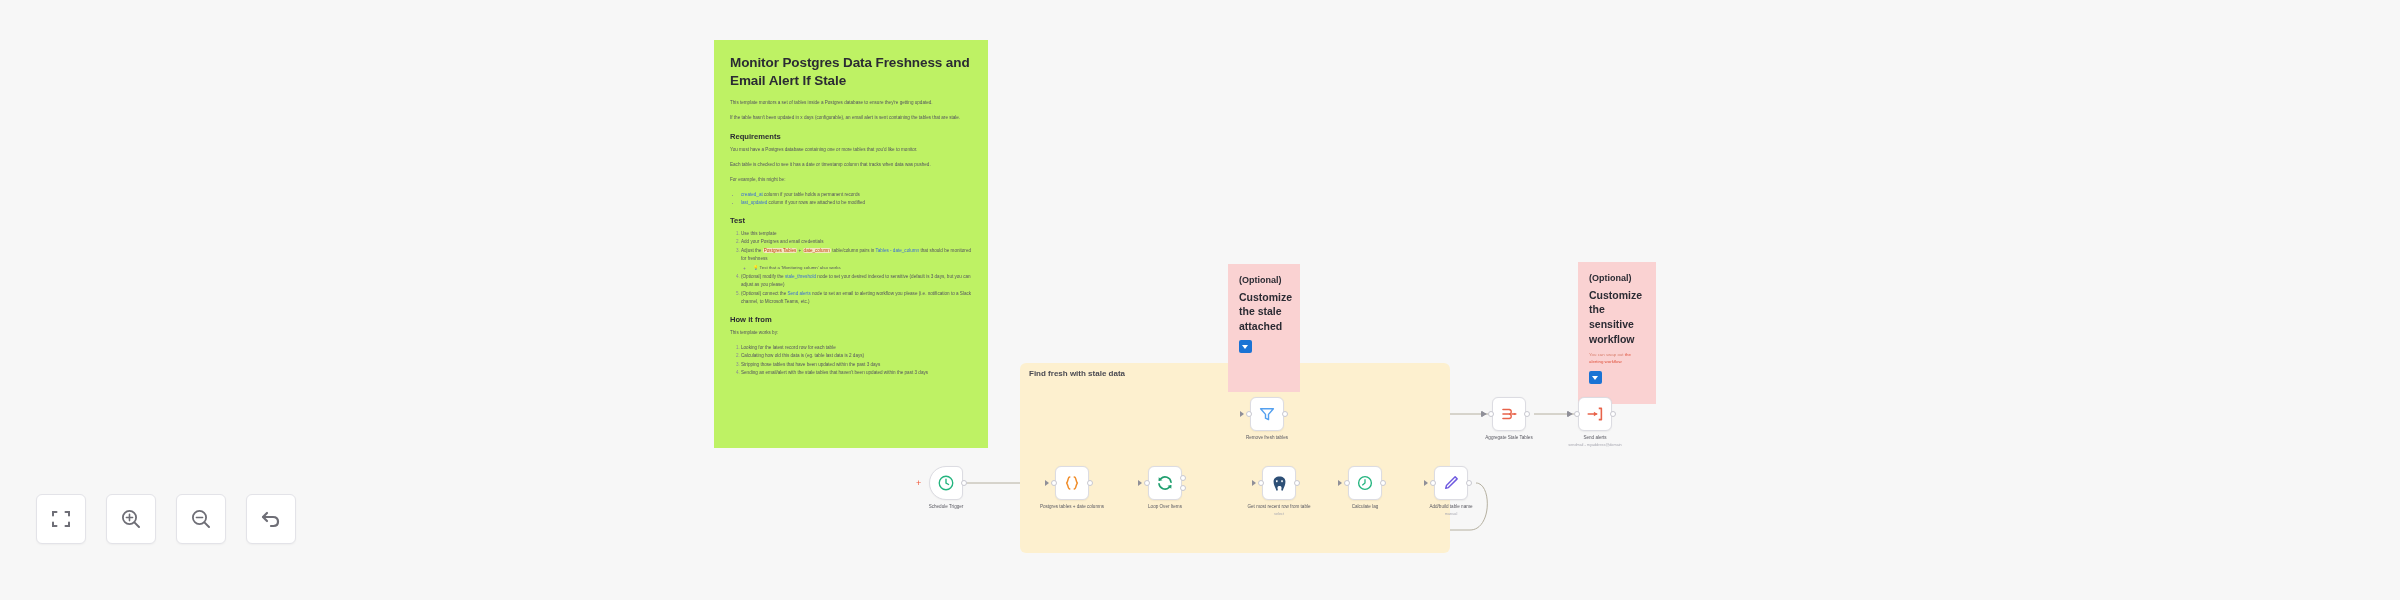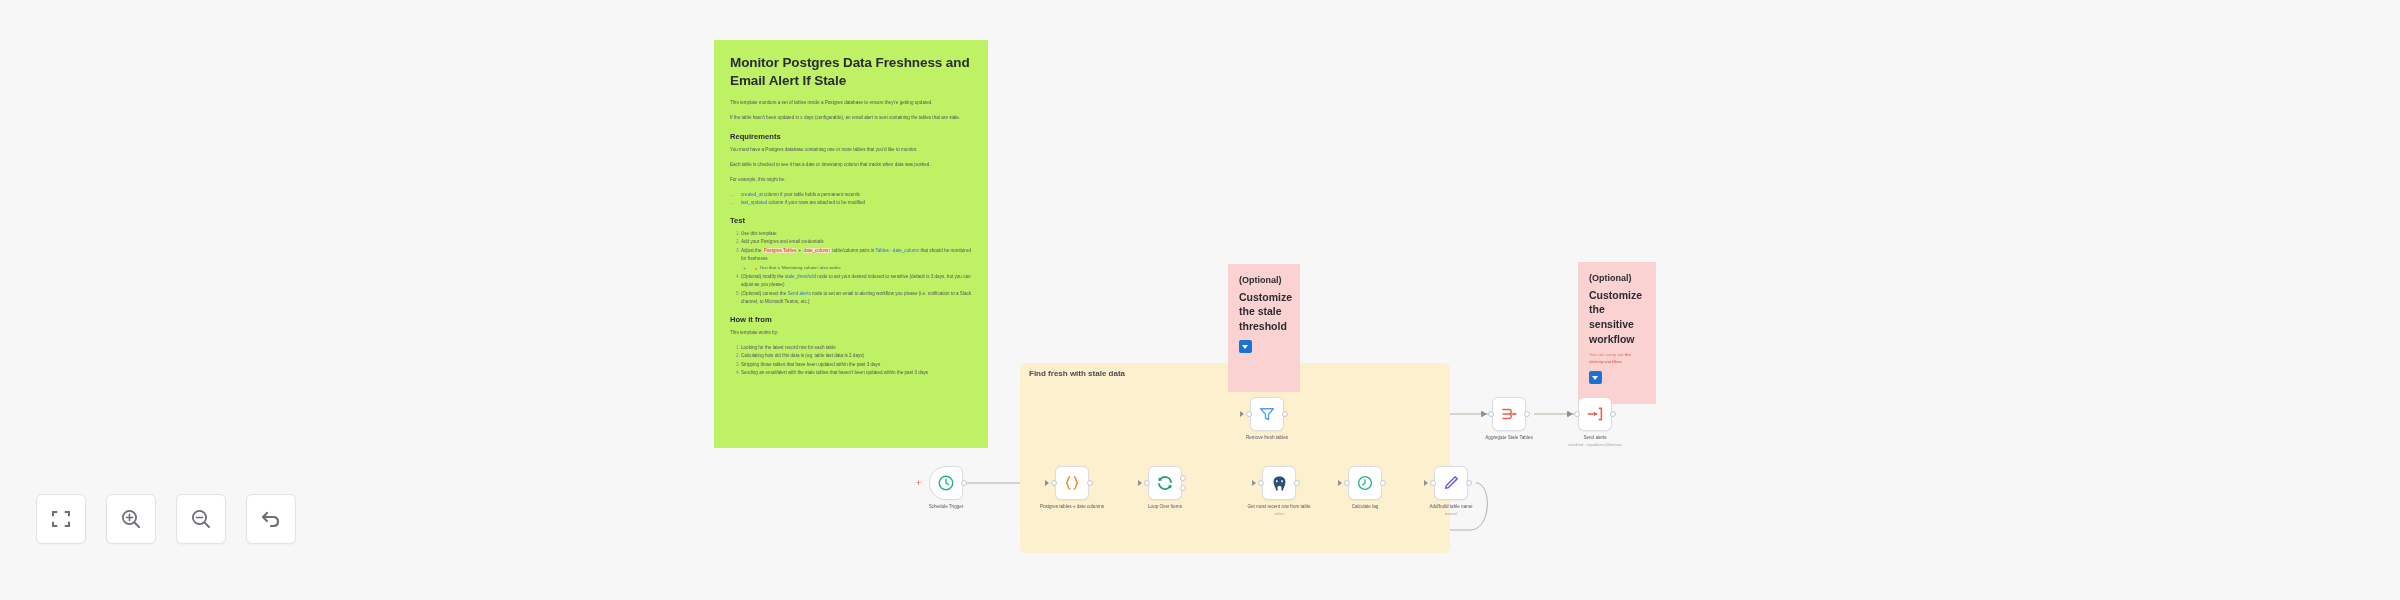--- a/index.html
+++ b/index.html
@@ -216,21 +216,21 @@
     <ol class="doc-list">
       <li>Looking for the latest record row for each table</li>
       <li>Calculating how old this data is (eg. table last data is 2 days)</li>
       <li>Stripping those tables that have been updated within the past 3 days</li>
       <li>Sending an email/alert with the stale tables that haven't been updated within the past 3 days</li>
     </ol>
   </div>
 
   <div class="pink-sticky" style="left:1228px; top:264px; width:72px; height:128px;">
     <div class="ps-opt">(Optional)</div>
-    <div class="ps-body">Customize the stale threshold</div>
+    <div class="ps-body">Customize the stale attached</div>
     <span class="badge"></span>
   </div>
 
   <div class="pink-sticky" style="left:1578px; top:262px; width:78px; height:142px;">
     <div class="ps-opt">(Optional)</div>
     <div class="ps-body">Customize the sensitive workflow</div>
     <div class="ps-sub"><span>You can swap out </span><span class="lnk-red">the alerting workflow</span></div>
     <span class="badge"></span>
   </div>
 

